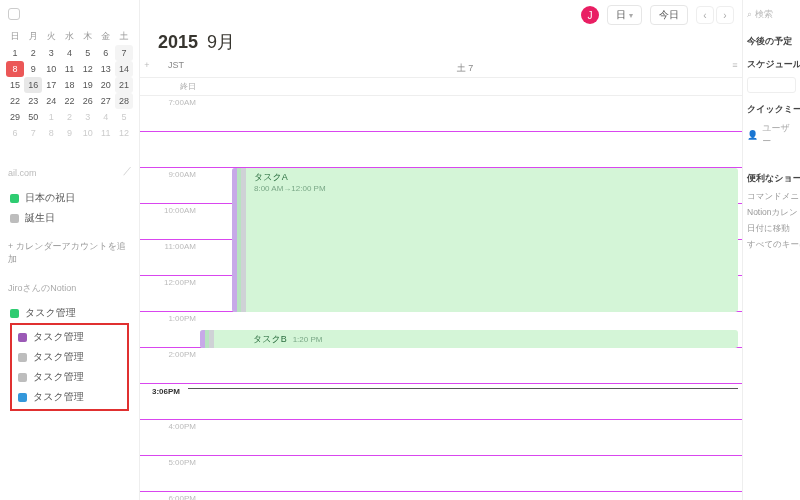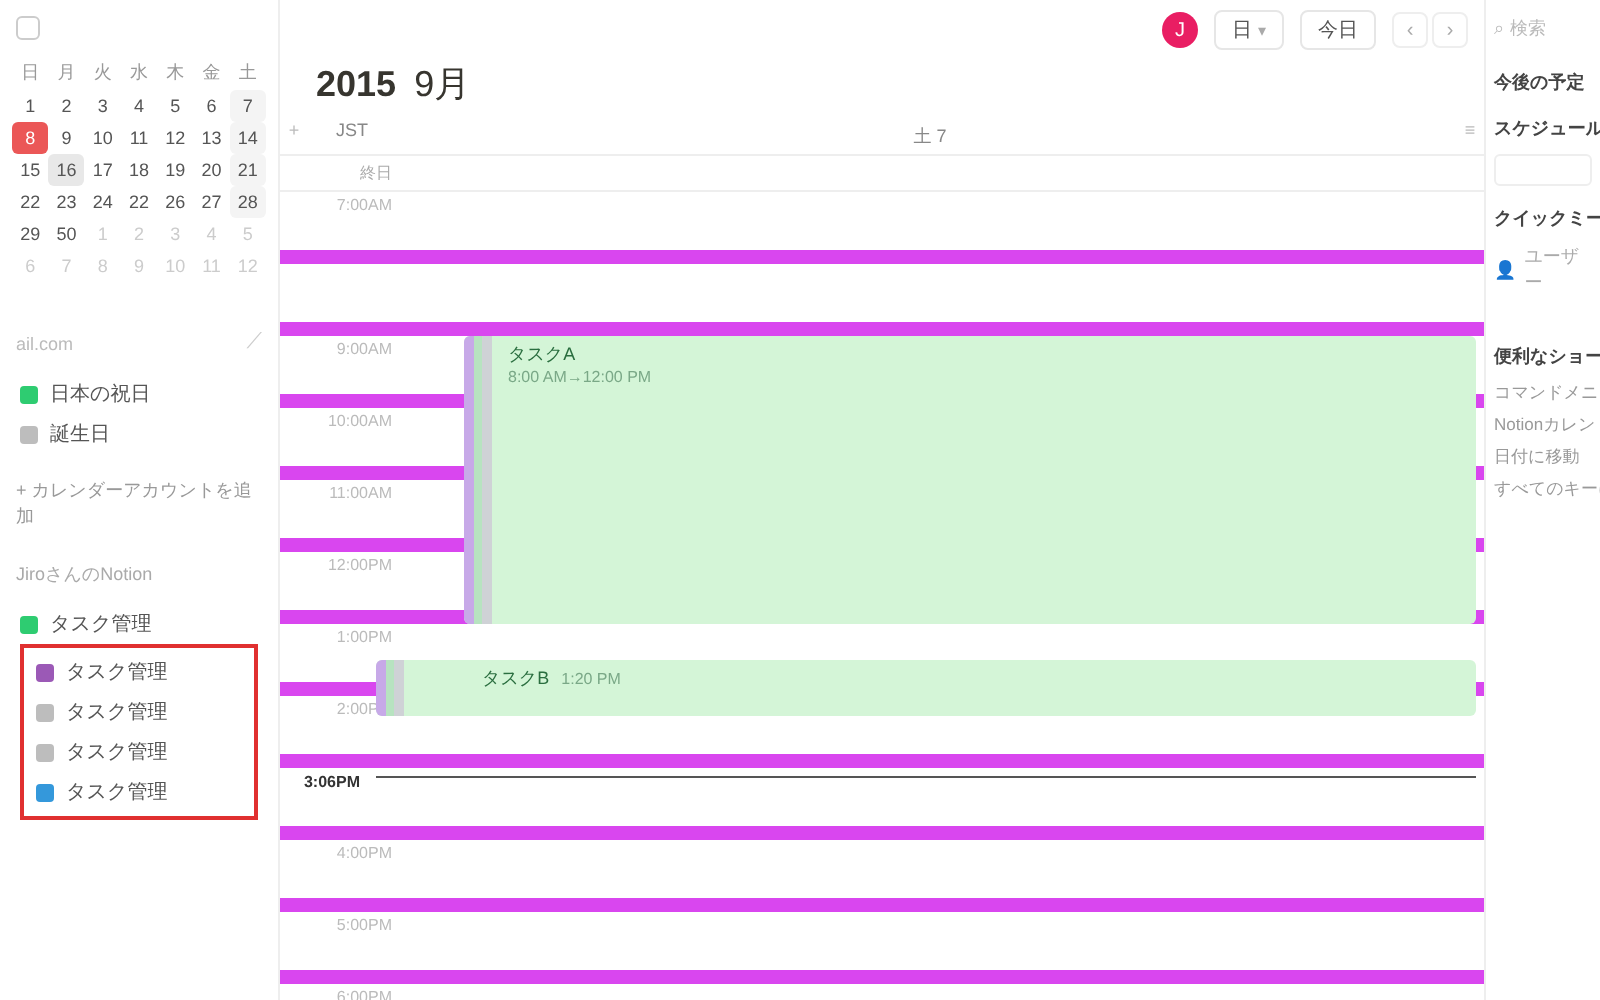--- a/index.html
+++ b/index.html
@@ -34,21 +34,21 @@
 .title-row h1 span.month { font-weight:400; margin-left:4px; }
 .dayhdr { display:flex; border-bottom:1px solid #eee; font-size:9px; color:#888; }
 .dayhdr .gutter { width:48px; padding-left:14px; }
 .dayhdr .plus { width:14px; color:#bbb; text-align:center; cursor:pointer;}
 .dayhdr .daycell { flex:1; text-align:center; padding:2px 0; }
 .dayhdr .eq { width:14px; color:#bbb; text-align:center; cursor:pointer;}
 .allday-row { display:flex; border-bottom:1px solid #eee; }
 .allday-row .gutter { width:48px; font-size:8px; color:#aaa; text-align:right; padding:3px 6px 3px 0;}
 .allday-row .cell { flex:1; height:14px; }
 .grid { flex:1; overflow:hidden; position:relative; }
-.hour-row { display:flex; height:36px; border-bottom:7px solid #d946ef; }
+.hour-row { display:flex; height:36px; border-bottom:1px solid #d946ef; }
 .hour-row .gutter { width:48px; font-size:8px; color:#bbb; text-align:right; padding:2px 6px 0 0; }
 .hour-row .cell { flex:1; position:relative; }
 .events { position:absolute; left:48px; right:4px; top:0; bottom:0; }
 .ev { position:absolute; border-radius:3px; padding:3px 6px; font-size:9px; overflow:hidden; }
 .ev .ev-title { font-weight:500; color:#2a6e3f; }
 .ev .ev-time { font-size:8px; color:#7aa887; }
 .ev-strips { position:absolute; left:0; top:0; bottom:0; width:14px; display:flex; }
 .ev-strips span { flex:1; }
 .now-line { position:absolute; left:48px; right:4px; height:0; border-top:1px solid #555; }
 .now-label { position:absolute; left:0; width:44px; text-align:right; font-size:8px; font-weight:700; color:#333; transform:translateY(-50%); padding-right:4px;}
@@ -291,21 +291,21 @@
           <div class="ev-strips">
             <span style="background:#c7a9e8"></span>
             <span style="background:#b7e3c0"></span>
             <span style="background:#cfd2d6"></span>
           </div>
           <div style="margin-left:16px">
             <div class="ev-title">タスクA</div>
             <div class="ev-time">8:00 AM→12:00 PM</div>
           </div>
         </div>
-        <div class="ev" style="top: 234px; height: 28px; left: 0px; right: 0px; background: rgb(212, 245, 215); padding-left: 37px;">
+        <div class="ev" style="top: 234px; height: 18px; left: 12px; right: 0px; background: rgb(212, 245, 215); padding-left: 37px;">
           <div class="ev-strips">
             <span style="background:#c7a9e8"></span>
             <span style="background:#b7e3c0"></span>
             <span style="background:#cfd2d6"></span>
           </div>
           <div style="margin-left:16px;display:flex;gap:6px;align-items:center;">
             <span class="ev-title">タスクB</span>
             <span class="ev-time">1:20 PM</span>
           </div>
         </div>

